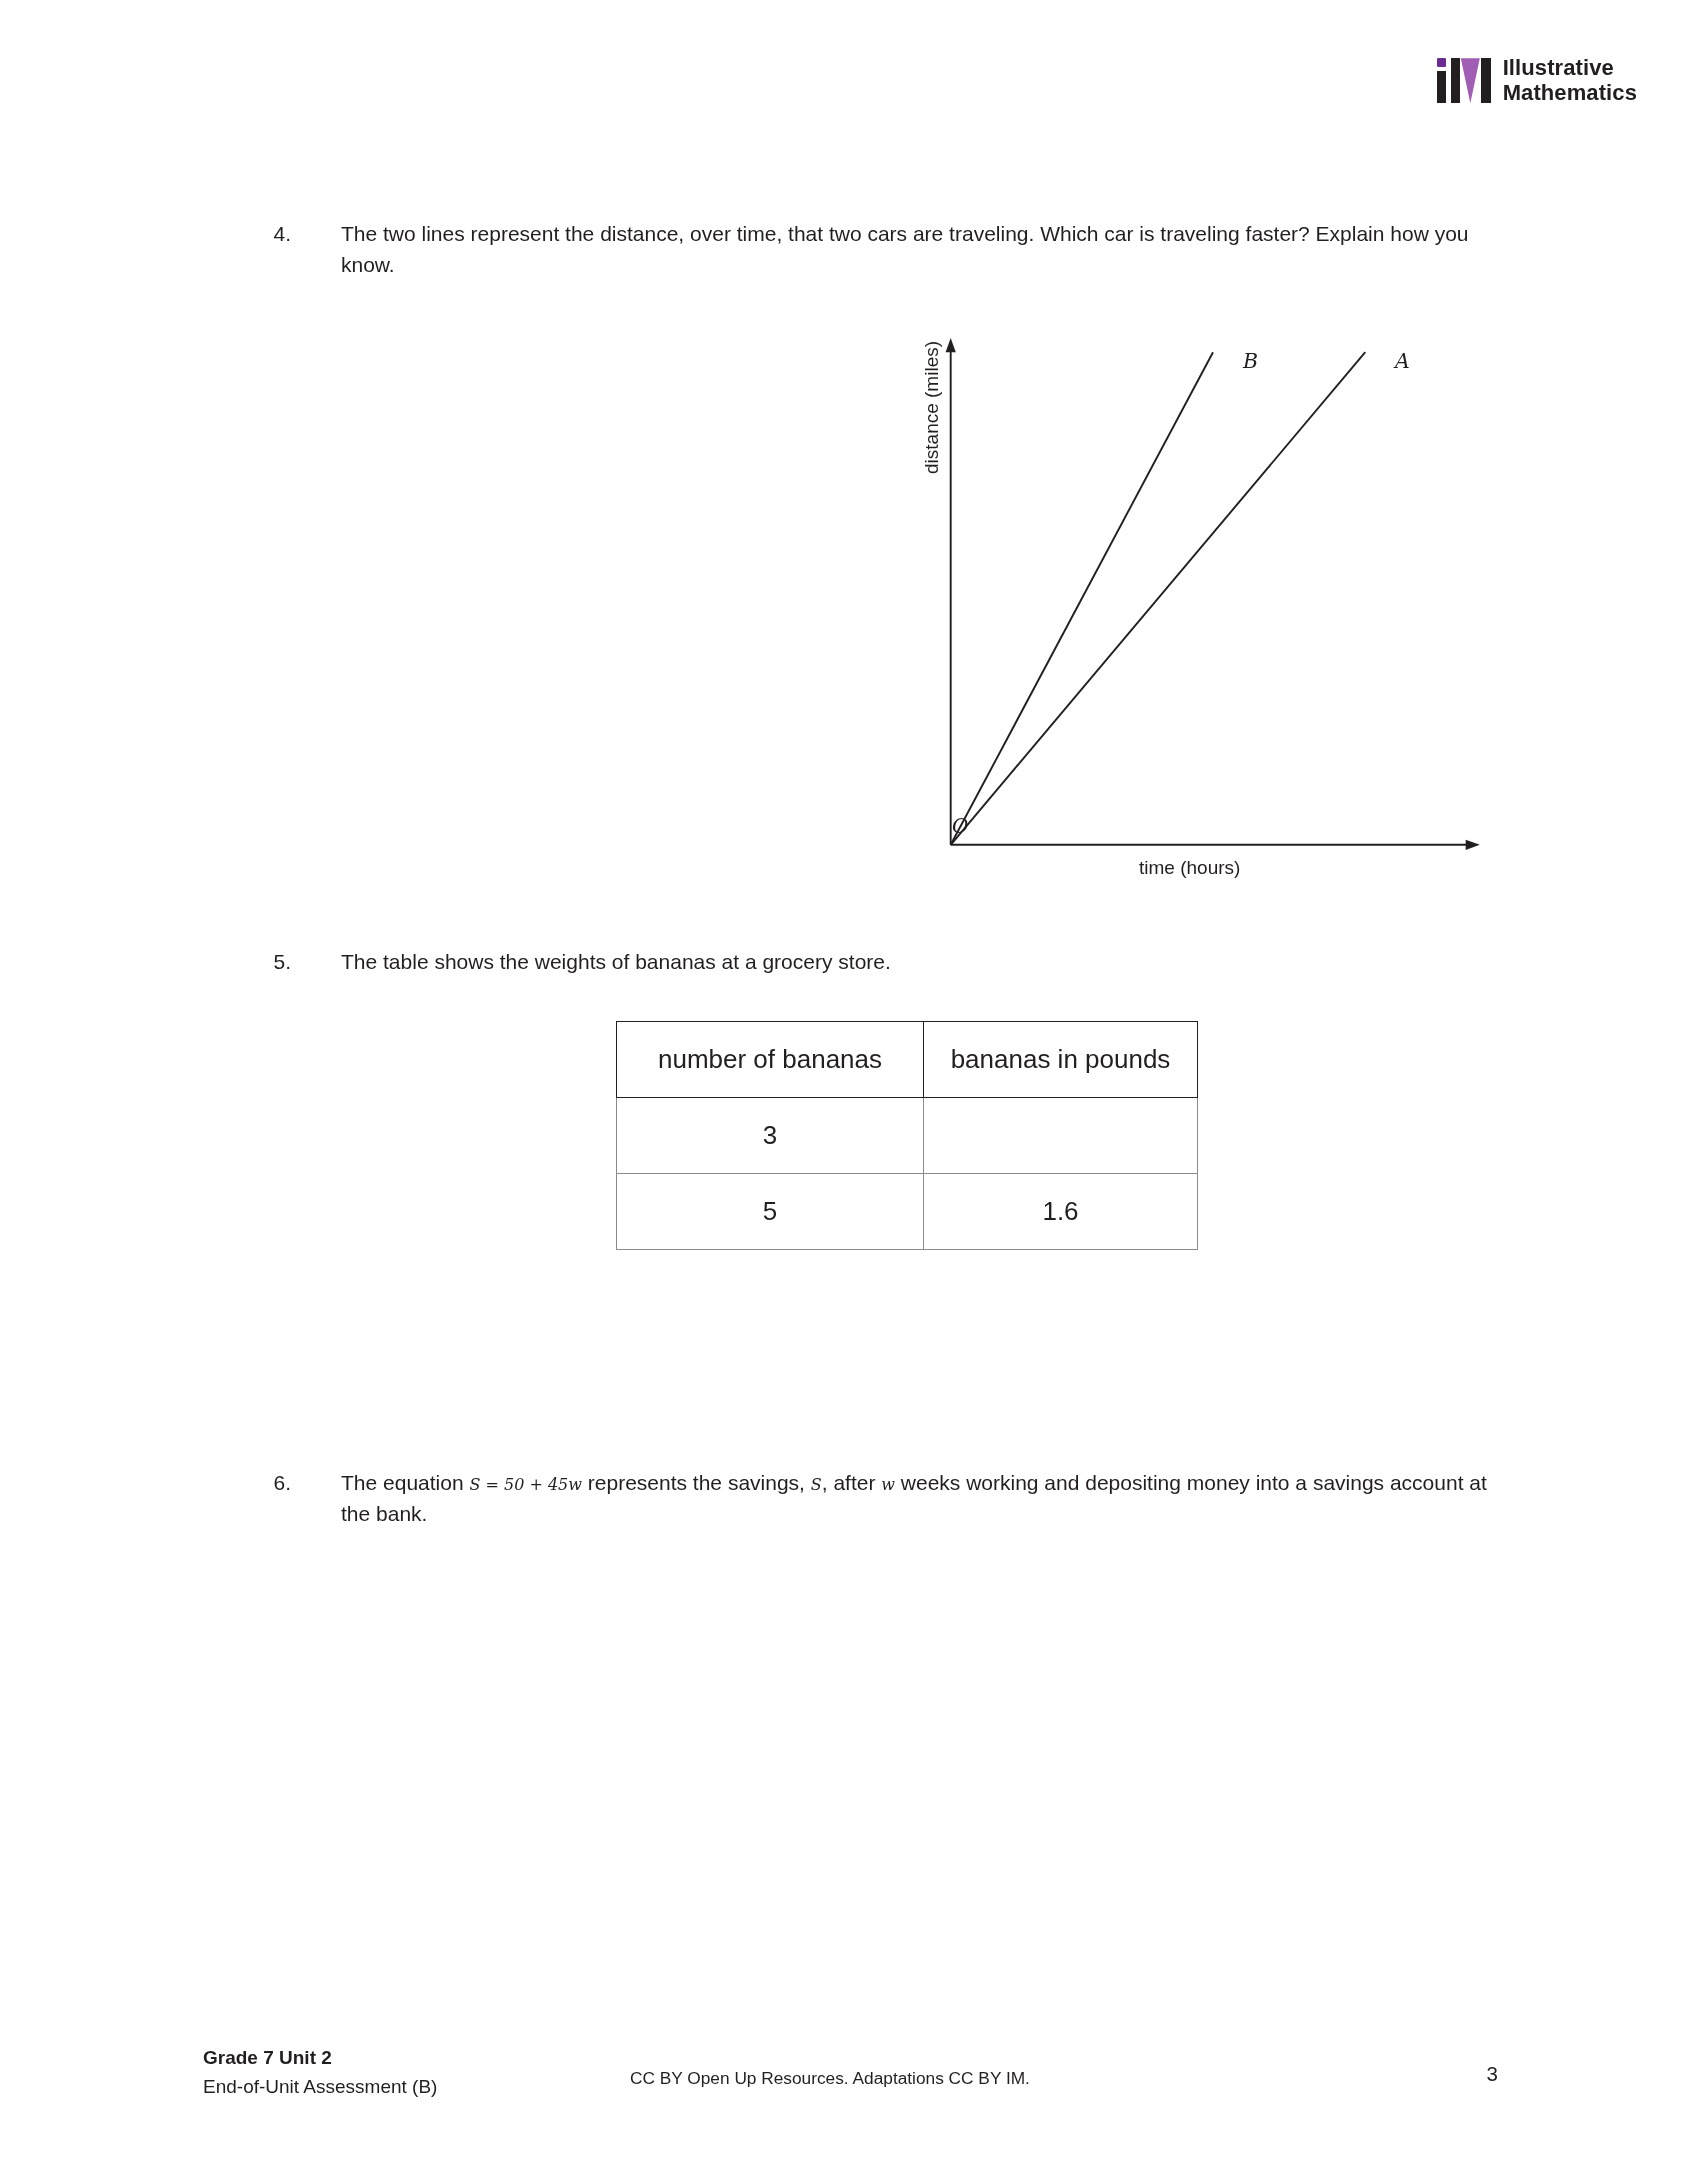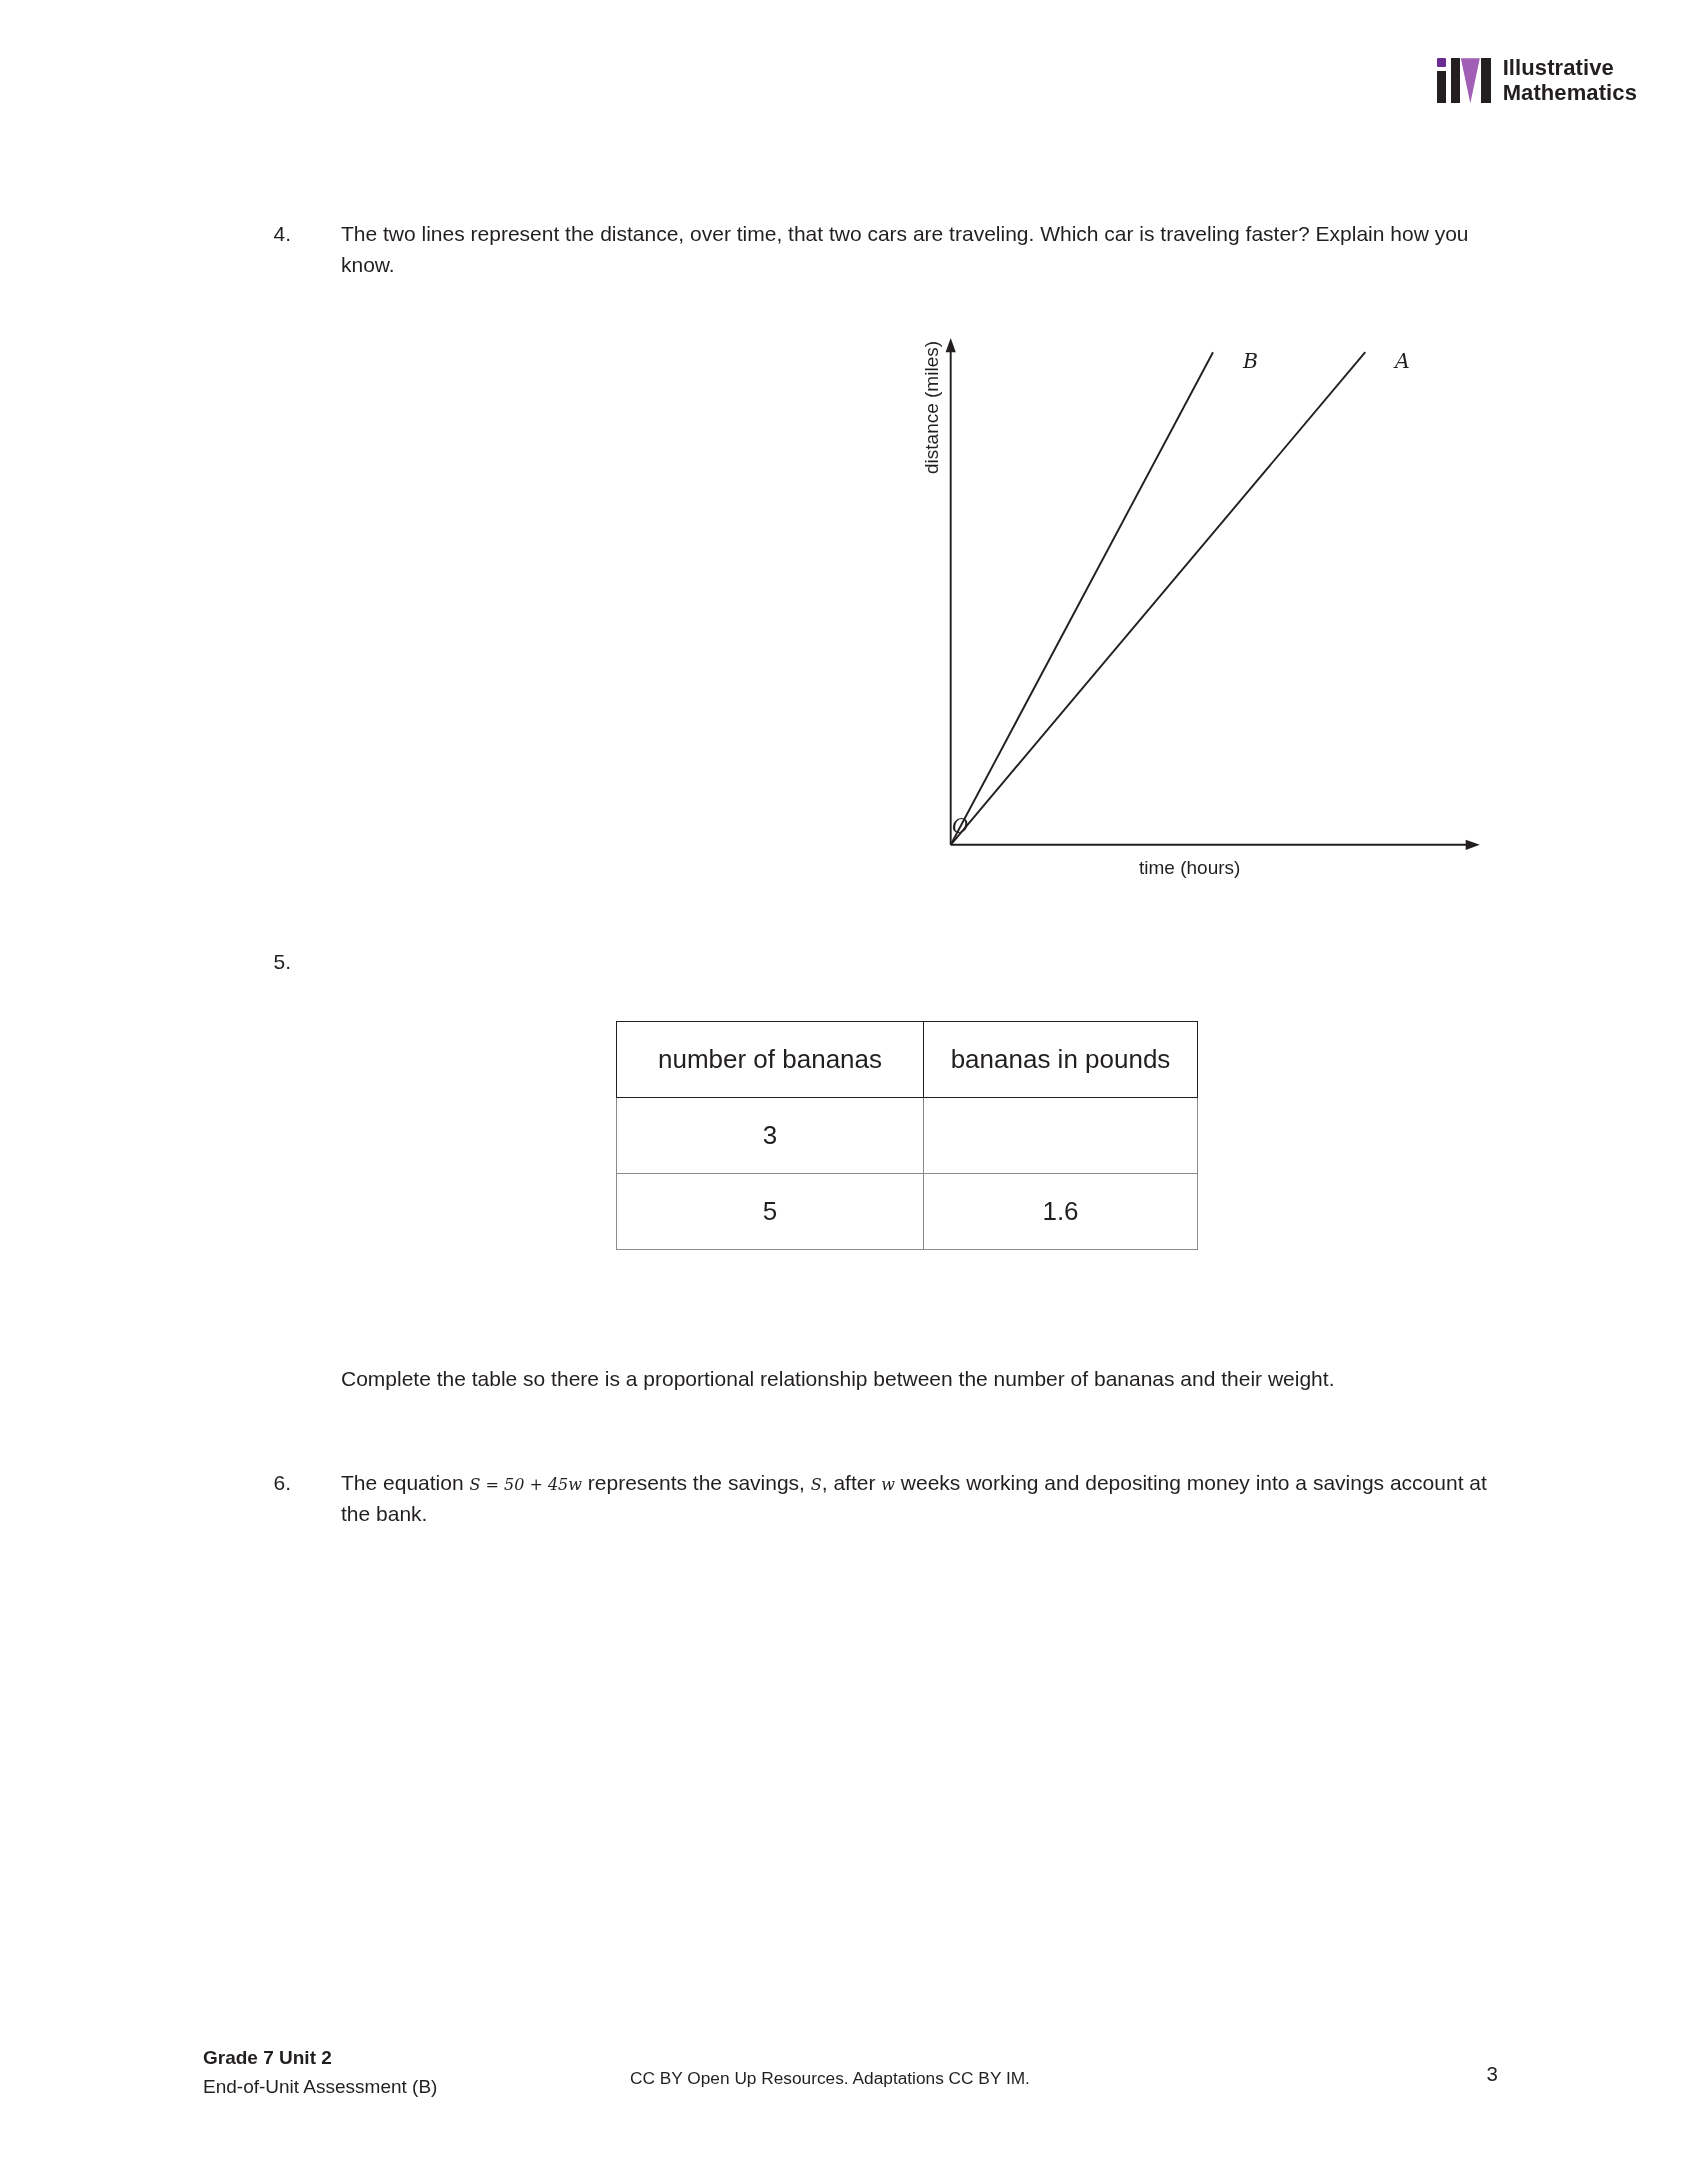--- a/index.html
+++ b/index.html
@@ -229,41 +229,41 @@
 
     <line x1="65" y1="800" x2="713" y2="30" stroke="#231f20" stroke-width="3"></line>
   </svg>
   <div class="ylabel">distance (miles)</div>
   <div class="xlabel">time (hours)</div>
   <div class="origin-label">O</div>
   <div class="line-label" style="left:1243px; top:349px;">B</div>
   <div class="line-label" style="left:1395px; top:349px;">A</div>
 
   <div class="q-num" style="left:253px; top:946px;">5.</div>
+  <div class="q" style="left:328px; top:946px; width:1177px;">The table shows the weights of bananas at a grocery store.</div>
 
   <table class="tbl">
     <thead>
       <tr>
         <th>number of bananas</th>
         <th>bananas in pounds</th>
       </tr>
     </thead>
     <tbody>
       <tr>
         <td class="c1">3</td>
         <td class="c2"></td>
       </tr>
       <tr>
         <td class="c1">5</td>
         <td class="c2">1.6</td>
       </tr>
     </tbody>
   </table>
 
-  <div class="q" style="left:328px; top:1363px; width:1152px;">Complete the table so there is a proportional relationship between the number of bananas and their weight.</div>
 
   <div class="q-num" style="left:253px; top:1467px;">6.</div>
   <div class="q" style="left:328px; top:1467px; width:1171px;"><span>The equation </span><span class="math">S = 50 + 45w</span><span> represents the savings, </span><span class="math">S</span><span>, after </span><span class="math">w</span><span> weeks working and depositing money into a savings account at the bank.</span></div>
 
 
   <div class="footer-left">
     <div class="l1">Grade 7 Unit 2</div>
     <div class="l2">End-of-Unit Assessment (B)</div>
   </div>
   <div class="footer-center">CC BY Open Up Resources. Adaptations CC BY IM.</div>

